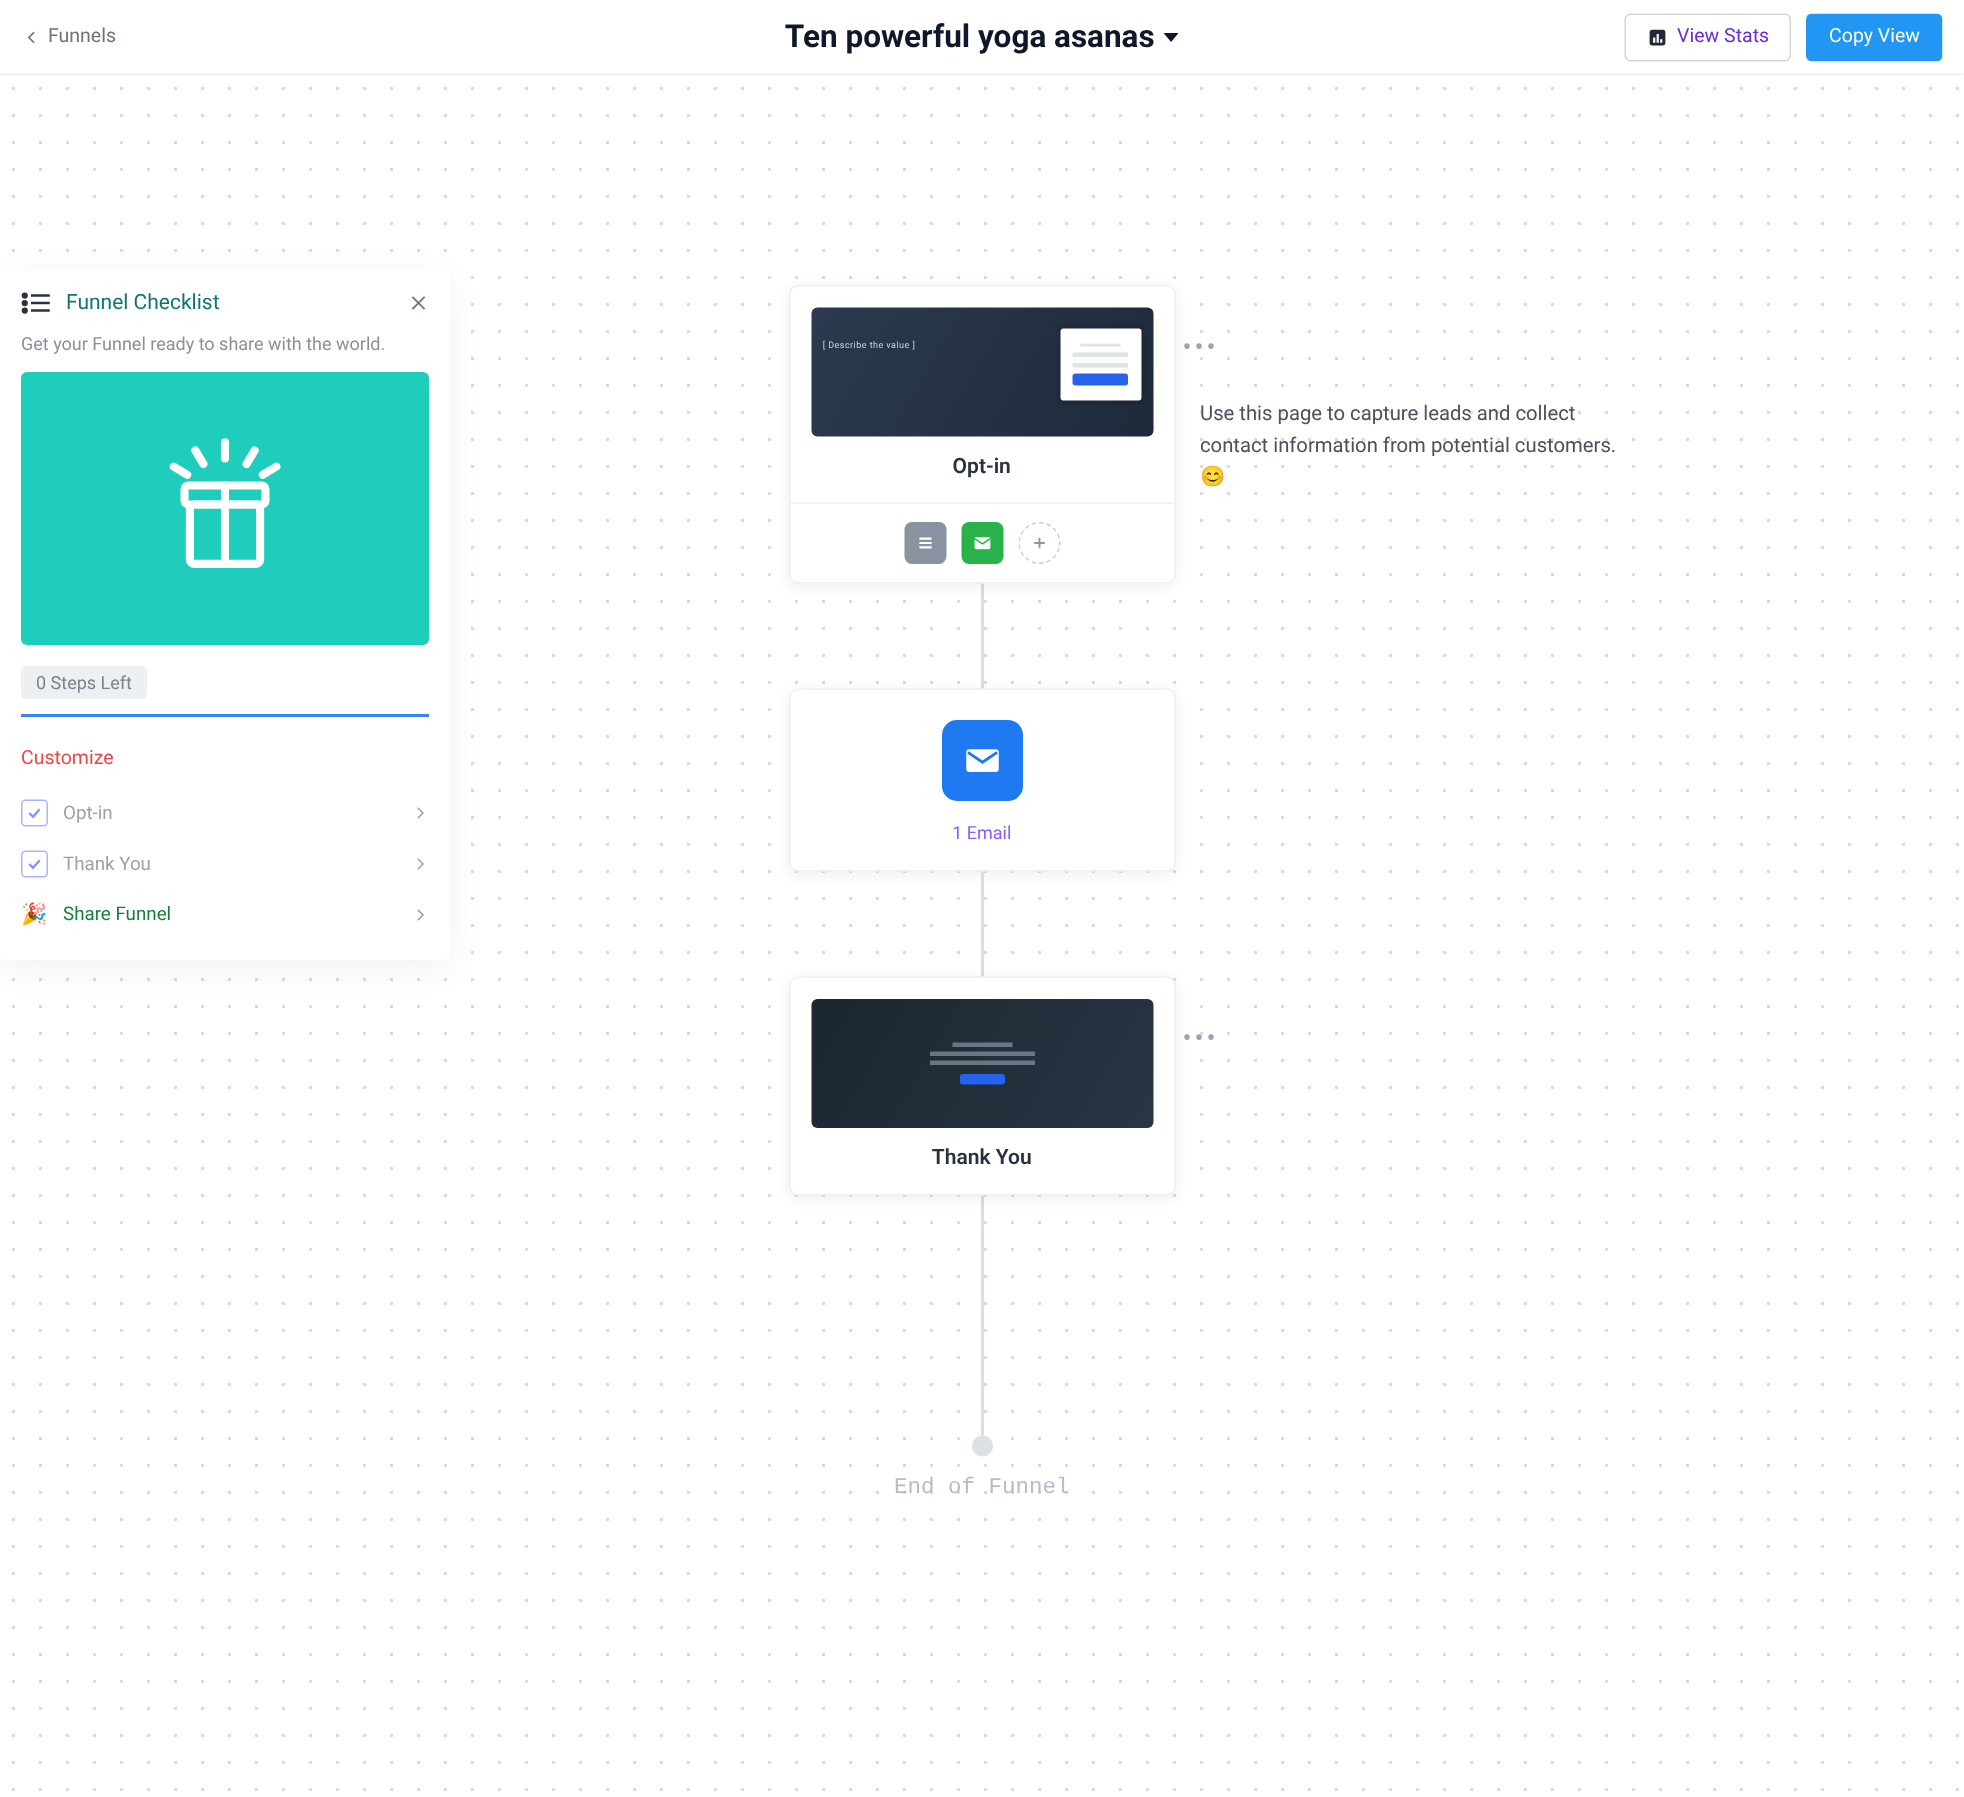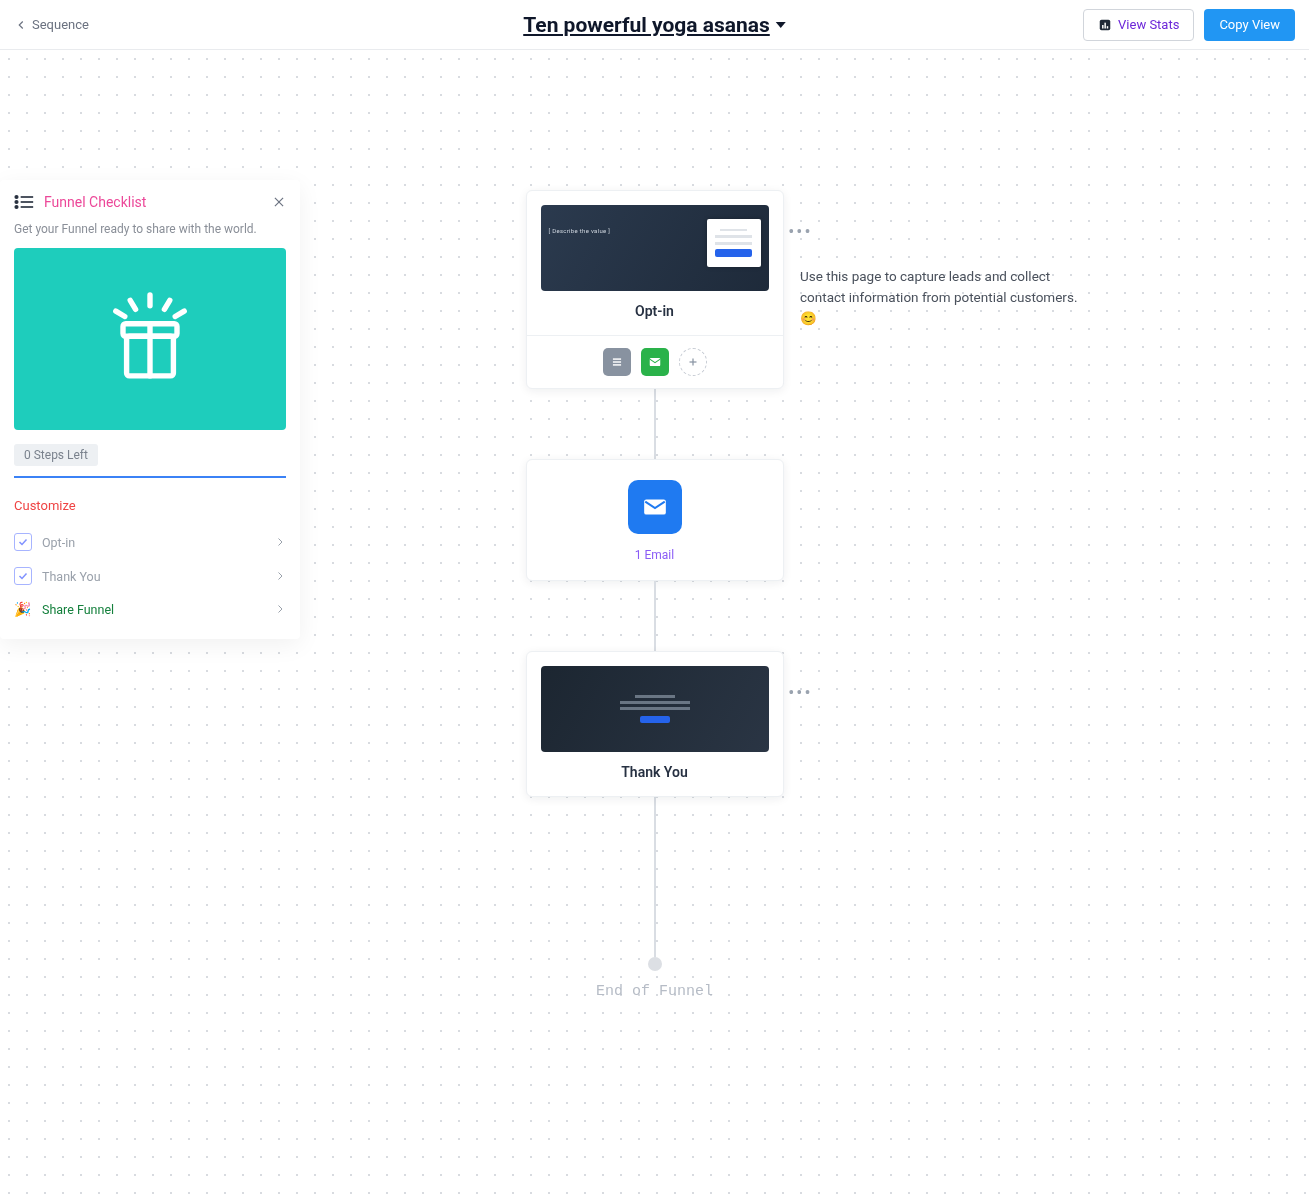--- a/index.html
+++ b/index.html
@@ -40,21 +40,20 @@
   transform: translateX(-50%);
   display: flex;
   align-items: center;
   gap: 6px;
   cursor: pointer;
 }
 .page-title {
   font-size: 21px;
   font-weight: 700;
   color: #0f172a;
-  text-decoration: underline;
 }
 .caret-down {
   width: 0; height: 0;
   border-left: 5px solid transparent;
   border-right: 5px solid transparent;
   border-top: 6px solid #0f172a;
 }
 .header-actions {
   margin-left: auto;
   display: flex;
@@ -100,21 +99,21 @@
   padding: 14px;
   z-index: 5;
 }
 .sidebar-head {
   display: flex;
   align-items: center;
   gap: 10px;
   margin-bottom: 12px;
 }
 .list-icon { font-size: 18px; color:#374151; }
-.sidebar-title { font-size: 14px; color:#ec4899; flex:1; }
+.sidebar-title { font-size: 14px; color:#0f766e; flex:1; }
 .close-x { color:#6b7280; cursor:pointer; font-size:18px; line-height:1;}
 .sidebar-sub {
   font-size: 12px; color:#8a8f98; margin-bottom: 12px;
 }
 .gift-box {
   background: #1ecdbc;
   height: 182px;
   border-radius: 4px;
   display:flex; align-items:center; justify-content:center;
   margin-bottom: 14px;
@@ -286,21 +285,21 @@
 svg { display:block; }
 </style>
 </head>
 <body>
 
 <div class="header">
   <div class="back-link">
     <svg class="chev-left" viewBox="0 0 24 24" fill="none" stroke="currentColor" stroke-width="2">
         <polyline points="15 18 9 12 15 6"></polyline>
       </svg>
-    <span>Sequence</span>
+    <span>Funnels</span>
   </div>
   <div class="title-wrap">
     <span class="page-title">Ten powerful yoga asanas</span>
     <span class="caret-down"></span>
   </div>
   <div class="header-actions">
     <div class="btn btn-outline">
       <svg width="14" height="14" viewBox="0 0 24 24">
           <rect x="3" y="3" width="18" height="18" rx="3" fill="#1f2937"></rect>
           <rect x="7" y="12" width="2.5" height="6" fill="#fff"></rect>

